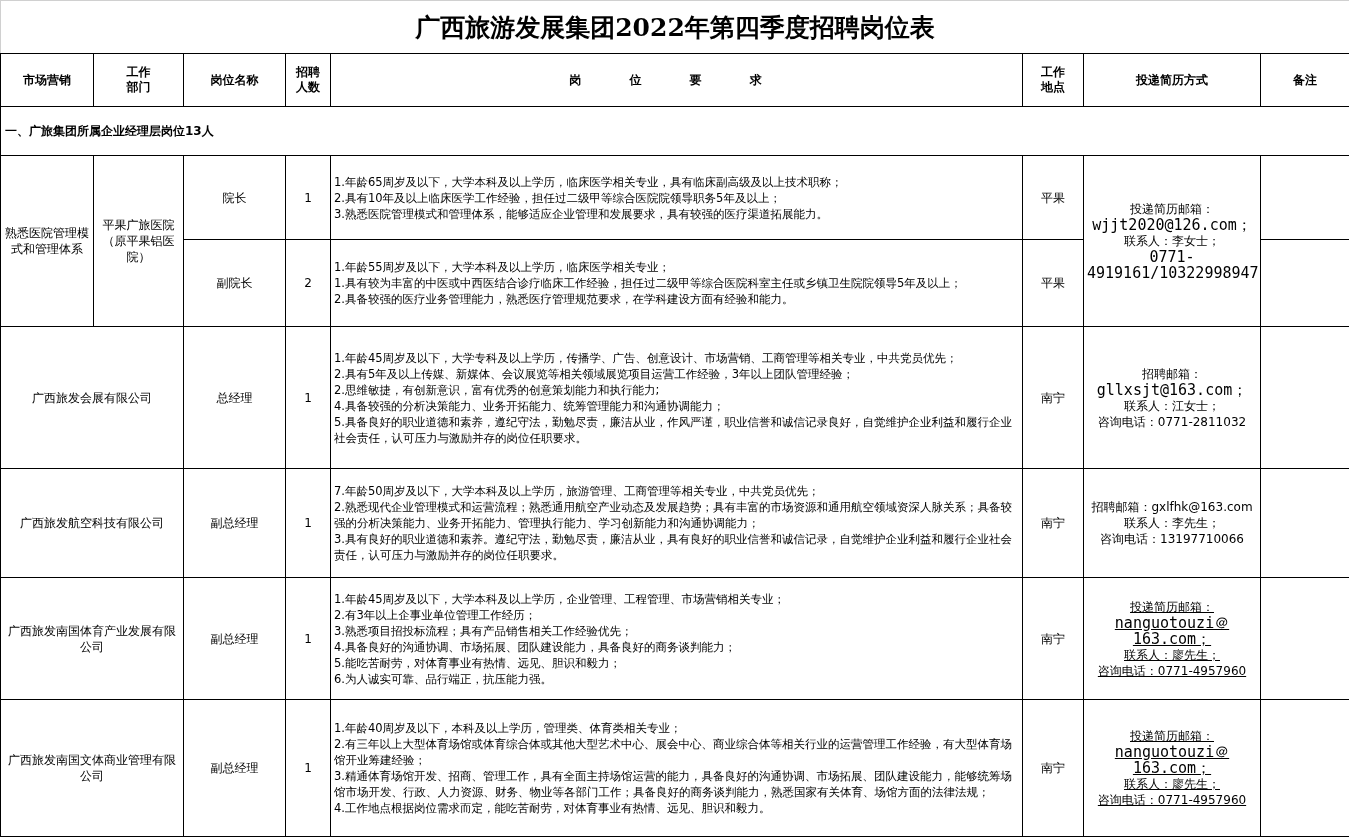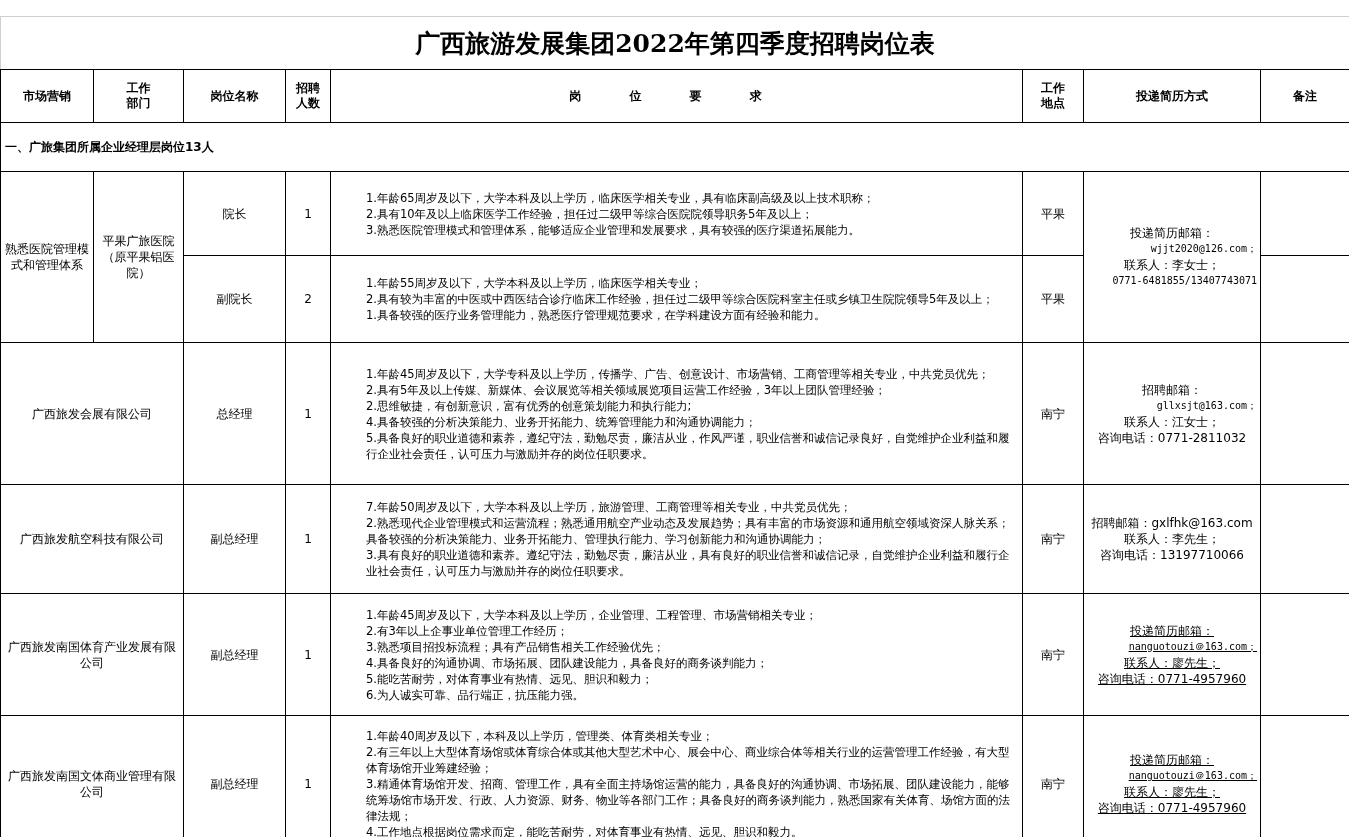--- a/index.html
+++ b/index.html
@@ -1,41 +1,41 @@
 <!DOCTYPE html>
 <html><head>
   <meta charset="utf-8">
   <style>
     * { box-sizing: border-box; margin: 0; padding: 0; }
     html, body { width: 1349px; height: 837px; background: #ffffff; overflow: hidden; }
     body { font-family: "DejaVu Sans", "Liberation Sans", sans-serif; color: #000; position: relative; }
-    .sheet { position: absolute; left: 0; top: 16px; width: 1349px; height: 794px; }
+    .sheet { position: absolute; left: 0; top: 0; width: 1349px; height: 794px; }
     .title {
       position: absolute; left: 0; top: 0; width: 1349px; height: 53px;
       border-top: 1px solid #d0d0d0; border-left: 1px solid #d0d0d0;
       display: flex; align-items: center; justify-content: center;
       font-family: "DejaVu Serif", "Liberation Serif", serif;
       font-size: 25px; font-weight: bold; letter-spacing: 0px;
     }
     table {
       position: absolute; left: 0; top: 53px;
       border-collapse: collapse; table-layout: fixed; width: 1349px;
     }
     td, th {
       border: 1px solid #000; font-size: 12px; line-height: 16px;
       text-align: center; vertical-align: middle; padding: 0 3px;
       font-weight: normal;
     }
     th { font-weight: bold; font-size: 12px; line-height: 15px; }
     .req { text-align: left; padding: 0 3px; font-size: 11.5px; line-height: 16px; }
-    .req div { white-space: normal; margin-left: 32px; }
+    .req div { white-space: normal; }
     .section { text-align: left; font-weight: bold; padding-left: 4px; }
     .contact { font-size: 12px; line-height: 16px; }
     .contact .u { text-decoration: underline; }
-    .mono { font-family: "DejaVu Sans Mono", "Liberation Mono", monospace; font-size: 10px; text-align: right; }
+    .mono { font-family: "DejaVu Sans Mono", "Liberation Mono", monospace; font-size: 15px; }
     .spaced { letter-spacing: 22px; }
   </style>
 </head>
 <body>
 
 <div class="sheet">
   <div class="title">广西旅游发展集团2022年第四季度招聘岗位表</div>
 
   <table>
     <colgroup>
@@ -80,32 +80,32 @@
       <td class="req">
         <div>1.年龄65周岁及以下，大学本科及以上学历，临床医学相关专业，具有临床副高级及以上技术职称；</div>
         <div>2.具有10年及以上临床医学工作经验，担任过二级甲等综合医院院领导职务5年及以上；</div>
         <div>3.熟悉医院管理模式和管理体系，能够适应企业管理和发展要求，具有较强的医疗渠道拓展能力。</div>
       </td>
       <td>平果</td>
       <td rowspan="2" class="contact">
         <div>投递简历邮箱：</div>
         <div class="mono">wjjt2020@126.com；</div>
         <div>联系人：李女士；</div>
-        <div class="mono">0771-6481855/13407743071</div>
+        <div class="mono">0771-4919161/10322998947</div>
       </td>
       <td></td>
     </tr>
 
     <tr style="height:87px">
       <td>副院长</td>
       <td>2</td>
       <td class="req">
         <div>1.年龄55周岁及以下，大学本科及以上学历，临床医学相关专业；</div>
-        <div>2.具有较为丰富的中医或中西医结合诊疗临床工作经验，担任过二级甲等综合医院科室主任或乡镇卫生院院领导5年及以上；</div>
-        <div>1.具备较强的医疗业务管理能力，熟悉医疗管理规范要求，在学科建设方面有经验和能力。</div>
+        <div>1.具有较为丰富的中医或中西医结合诊疗临床工作经验，担任过二级甲等综合医院科室主任或乡镇卫生院院领导5年及以上；</div>
+        <div>2.具备较强的医疗业务管理能力，熟悉医疗管理规范要求，在学科建设方面有经验和能力。</div>
       </td>
       <td>平果</td>
       <td></td>
     </tr>
 
     <tr style="height:142px">
       <td colspan="2">广西旅发会展有限公司</td>
       <td>总经理</td>
       <td>1</td>
       <td class="req">

